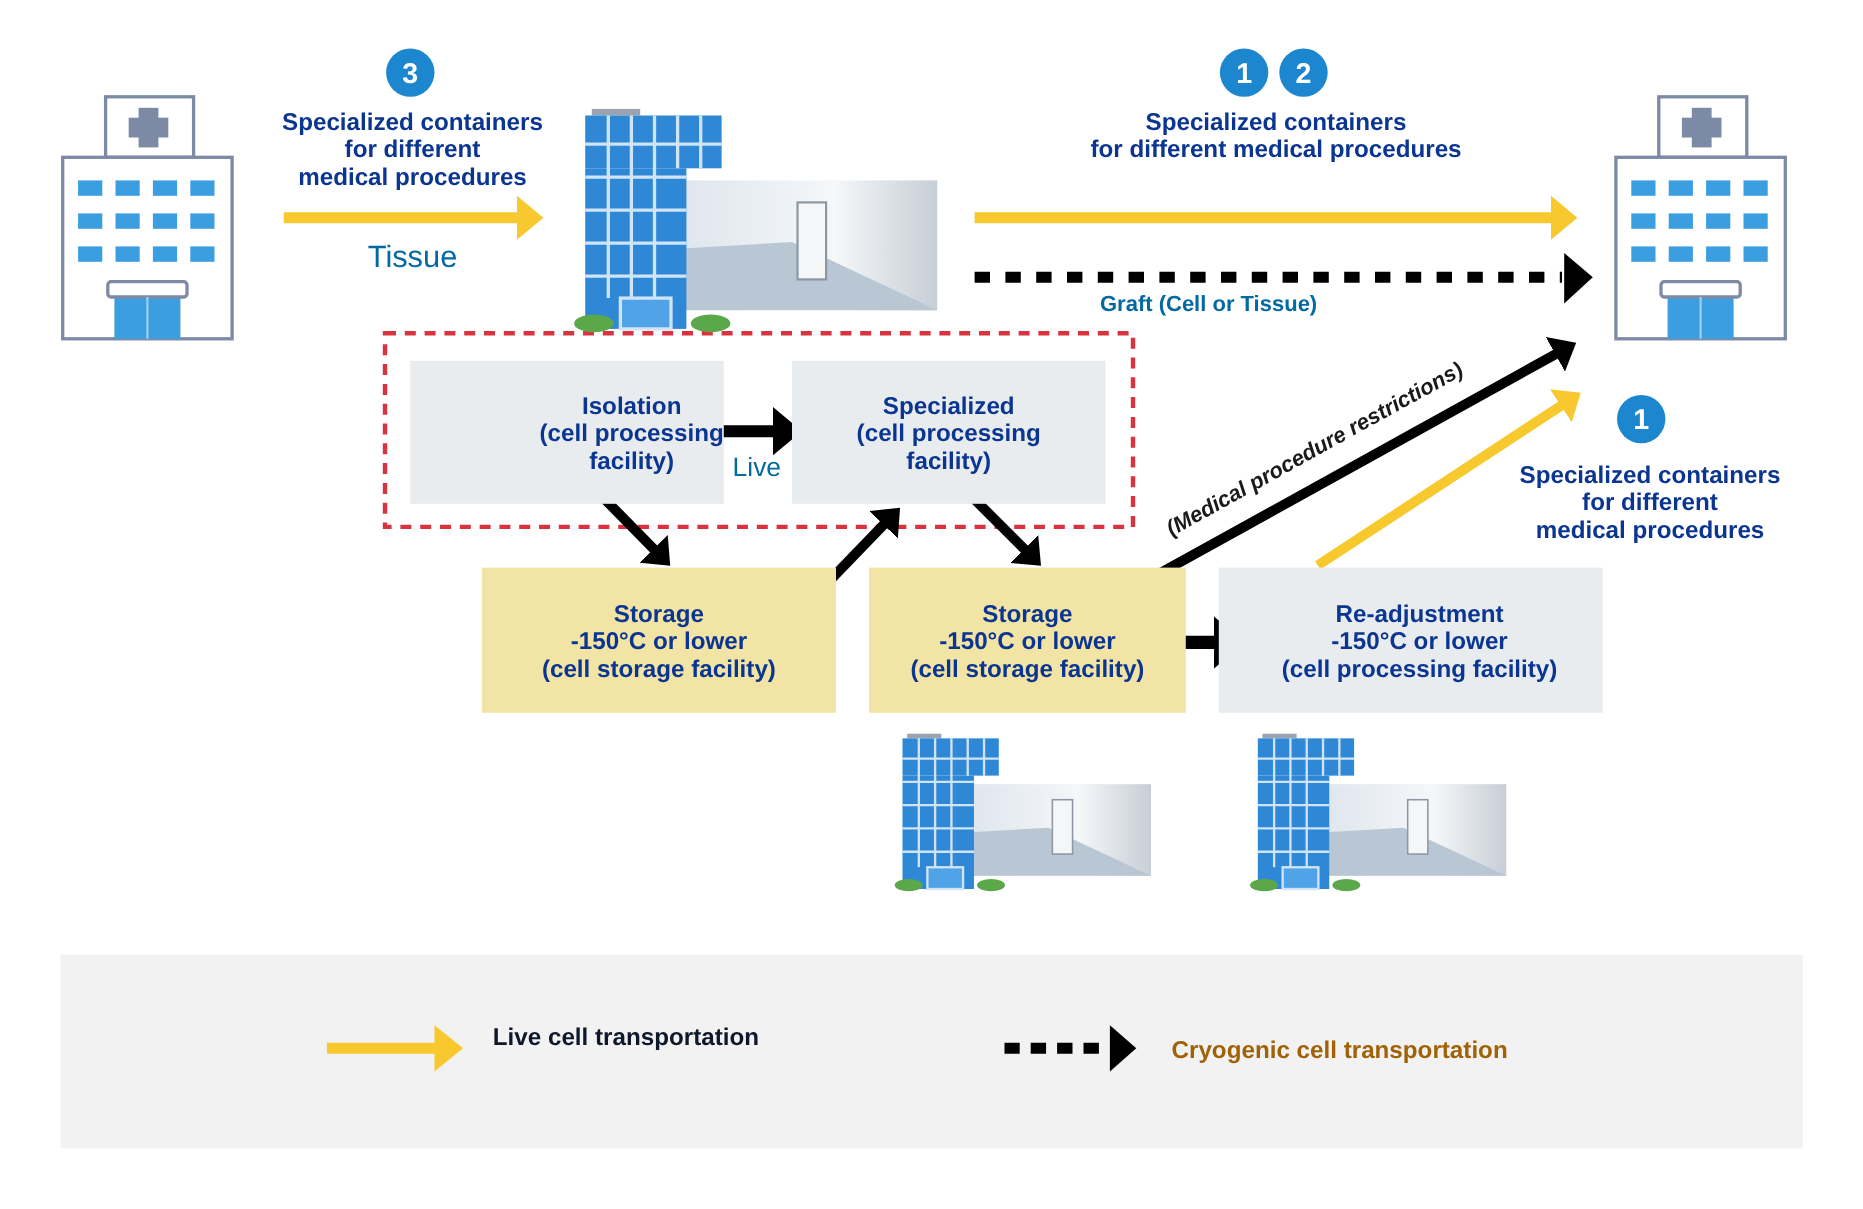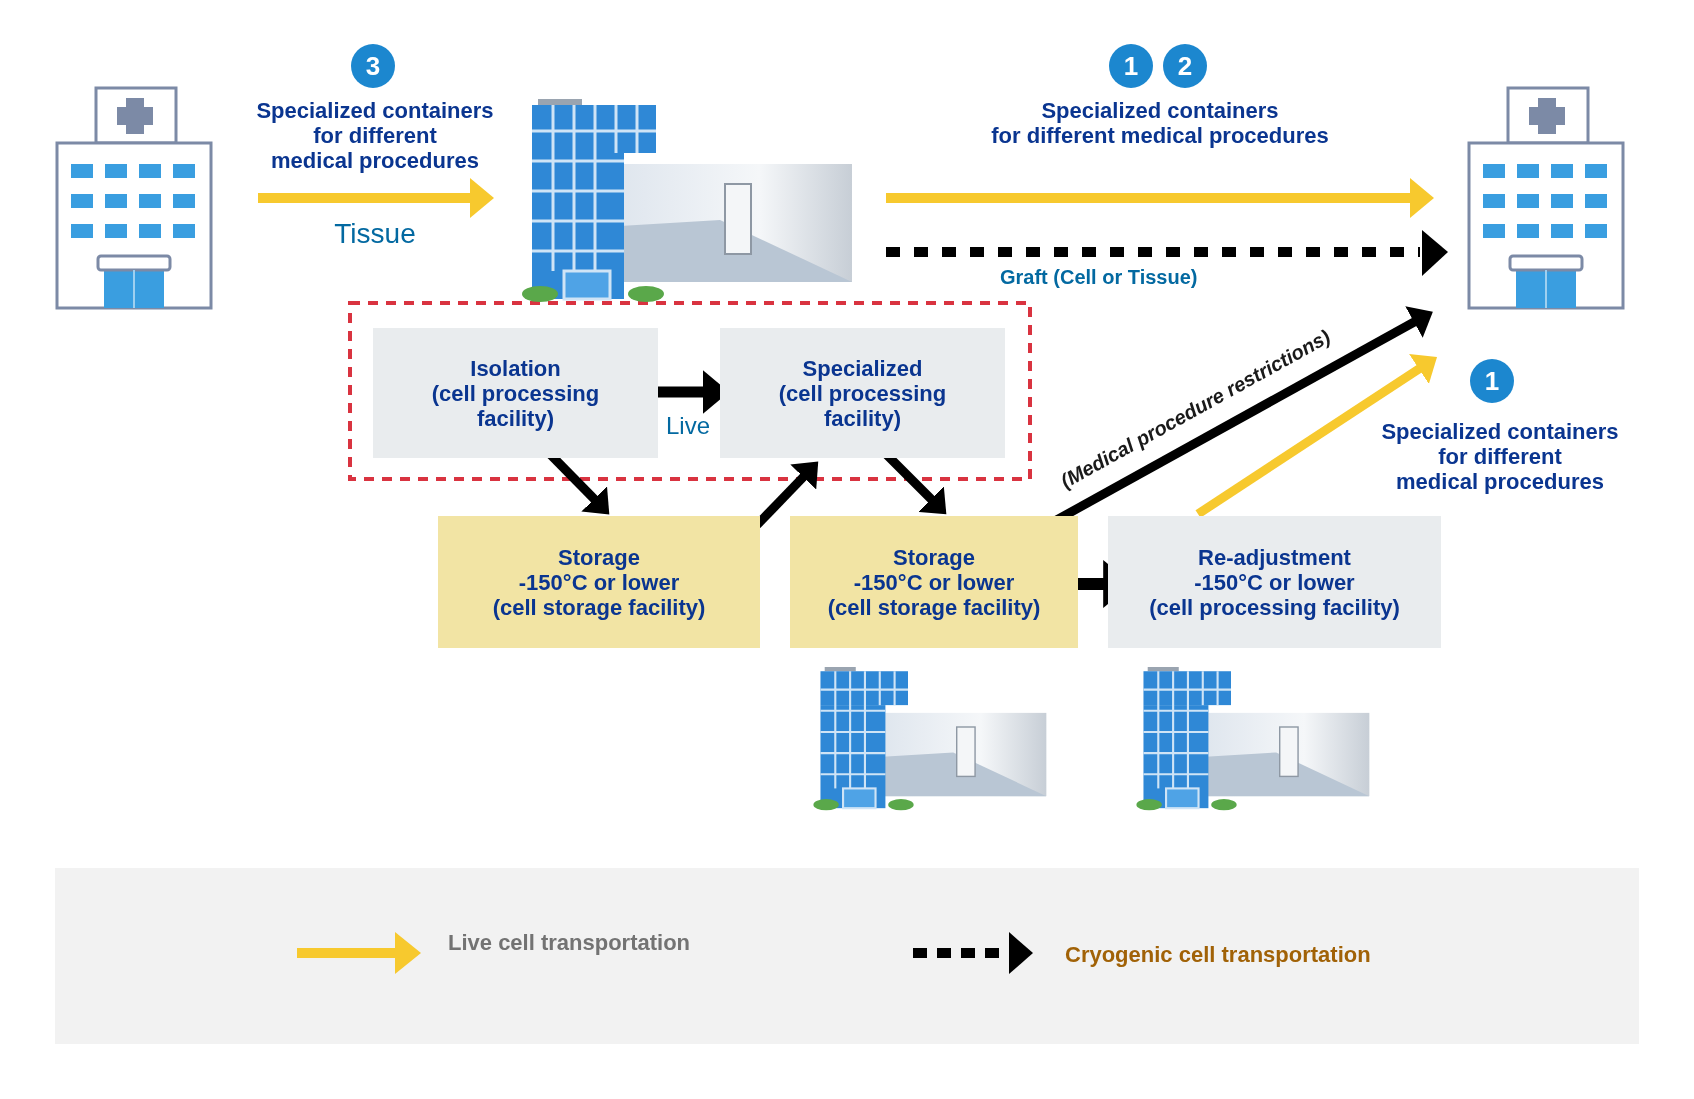--- a/index.html
+++ b/index.html
@@ -219,21 +219,21 @@
 <div class="abs black-text" style="left:658px; top:412px; width:60px; text-align:center; font-size:24px;">Live</div>
 
 <div class="rot-label" style="left:1068px; top:470px; transform: rotate(-29deg);">(Medical procedure restrictions)</div>
 
 <div class="abs blue-text" style="left:1350px; top:419px; width:300px;">
   <div>Specialized containers</div>
   <div>for different</div>
   <div>medical procedures</div>
 </div>
 
-<div class="box box-grey" style="left:373px; top:328px; width:285px; height:130px;">
+<div class="box box-grey" style="left:373px; top:328px; width:285px; height:130px;justify-content:flex-end;">
   <div class="blue-text">
     <div>Isolation</div>
     <div>(cell processing</div>
     <div>facility)</div>
   </div>
 </div>
 
 <div class="box box-grey" style="left:720px; top:328px; width:285px; height:130px;">
   <div class="blue-text">
     <div>Specialized</div>
@@ -251,34 +251,34 @@
 </div>
 
 <div class="box box-yellow" style="left:790px; top:516px; width:288px; height:132px;">
   <div class="blue-text">
     <div>Storage</div>
     <div>-150°C or lower</div>
     <div>(cell storage facility)</div>
   </div>
 </div>
 
-<div class="box box-grey" style="left:1108px; top:516px; width:333px; height:132px;">
+<div class="box box-grey" style="left:1108px; top:516px; width:333px; height:132px;padding-left:16px;">
   <div class="blue-text">
     <div>Re-adjustment</div>
     <div>-150°C or lower</div>
     <div>(cell processing facility)</div>
   </div>
 </div>
 
 <div class="legend-panel">
   <svg class="abs" style="left:242px; top:60px;" width="130" height="50">
   <line x1="0" y1="25" x2="100" y2="25" stroke="#f7c92e" stroke-width="10"></line>
   <path d="M98,4 L124,25 L98,46 Z" fill="#f7c92e"></path>
   </svg>
-  <div class="abs" style="left:393px; top:62px; color:#737373; font-weight:bold; font-size:22px; line-height:25px;">
+  <div class="abs" style="left:393px; top:62px; color:#0f172a; font-weight:bold; font-size:22px; line-height:25px;">
     <div>Live cell transportation</div>
   </div>
   <svg class="abs" style="left:858px; top:60px;" width="130" height="50">
     <line x1="0" y1="25" x2="96" y2="25" stroke="#000" stroke-width="10" stroke-dasharray="14,10"></line>
     <path d="M96,4 L120,25 L96,46 Z" fill="#000"></path>
   </svg>
   <div class="abs" style="left:1010px; top:74px; color:#a16207; font-weight:bold; font-size:22px; line-height:25px;">Cryogenic cell transportation</div>
 </div>
 
 </body></html>

